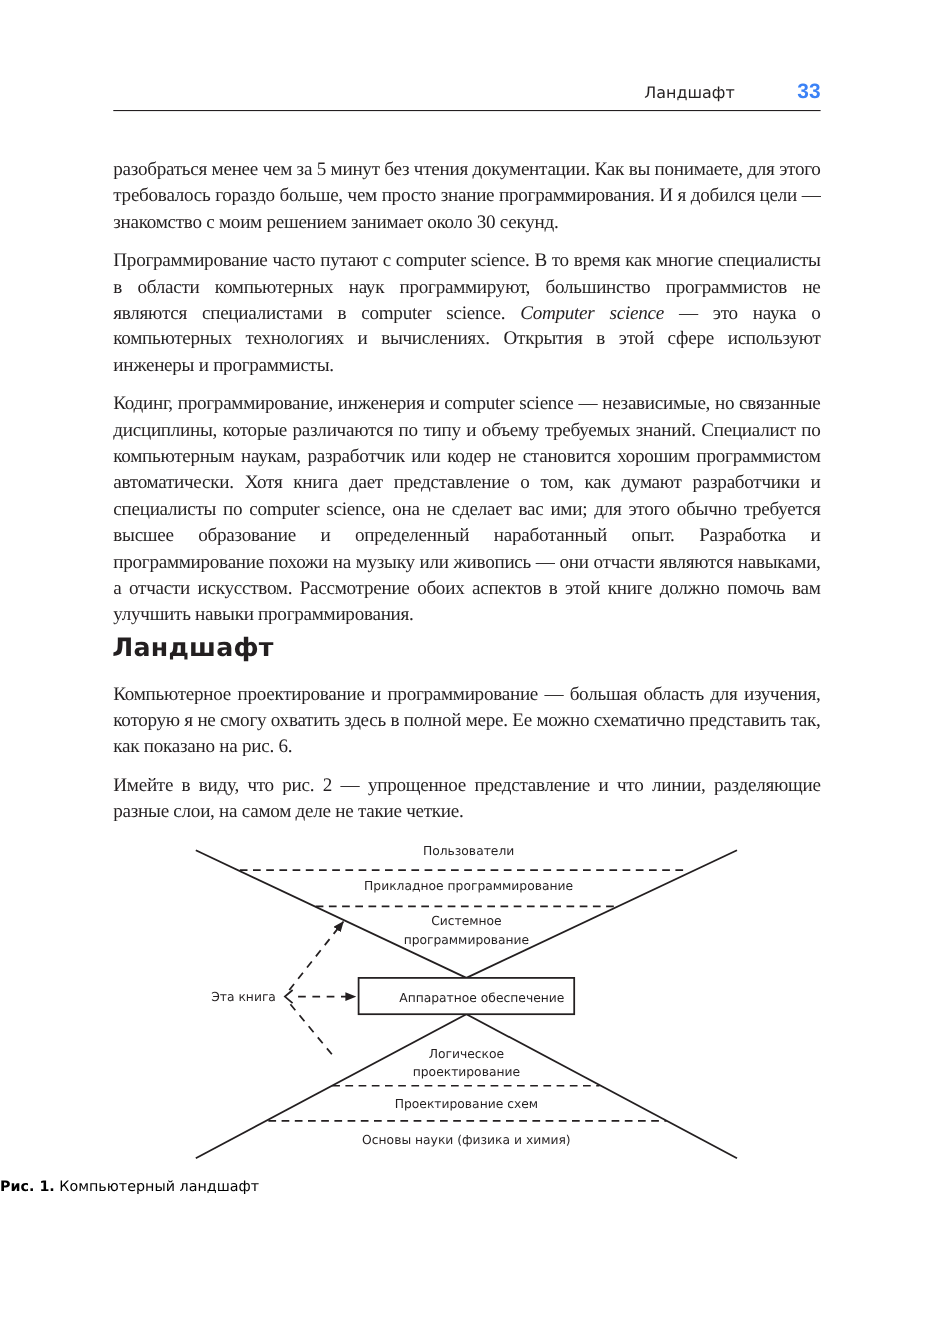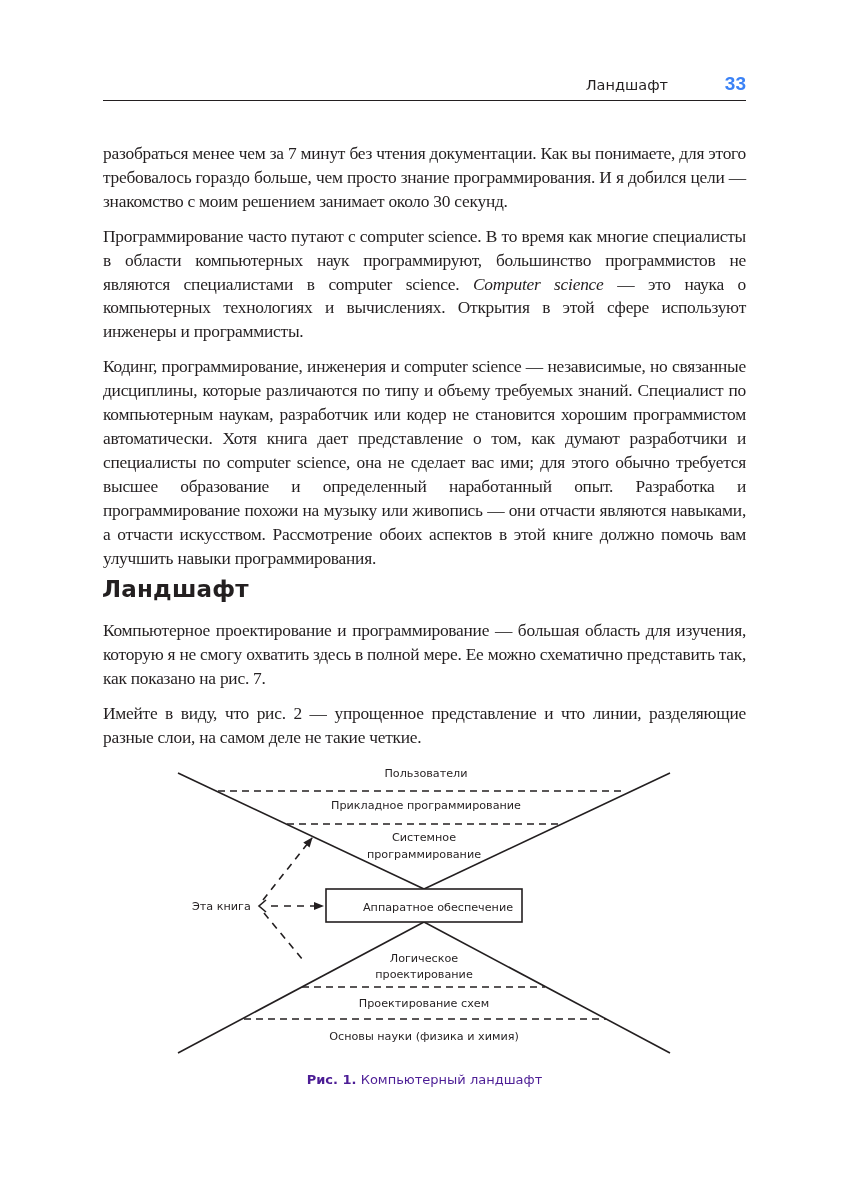--- a/index.html
+++ b/index.html
@@ -7,43 +7,43 @@
   .page { position: absolute; left: 0; top: 0; width: 672px; height: 1200px; }
   .running-header { position: absolute; left: 103px; top: 70px; width: 643px; height: 30px; border-bottom: 1.3px solid #231f20; }
   .rh-title { position: absolute; right: 78px; top: 7px; font-family: "DejaVu Sans", sans-serif; font-size: 14.5px; color: #231f20; }
   .rh-page { position: absolute; right: 0; top: 3px; font-family: "Liberation Sans", sans-serif; font-weight: bold; font-size: 19px; color: #3b82f6; }
   .body-text { position: absolute; left: 103px; width: 643px; font-family: "Liberation Serif", serif; font-size: 17.4px; line-height: 23.9px; text-align: justify; letter-spacing: -0.25px; color: #231f20; }
   .body-text p { margin: 0 0 11px 0; }
   .body-text em { font-style: italic; }
   .heading { position: absolute; left: 102px; top: 576px; font-family: "DejaVu Sans", sans-serif; font-weight: bold; font-size: 23px; letter-spacing: 0.2px; color: #231f20; margin: 0; }
   .figure { position: absolute; left: 0; top: 0; width: 849px; height: 1200px; pointer-events: none; }
   .fig-label { font-family: "DejaVu Sans", sans-serif; font-size: 11.2px; fill: #231f20; }
-  .caption { position: absolute; left: 0; width: 849px; top: 1072px; text-align: center; font-family: "DejaVu Sans", sans-serif; font-size: 13px; color: #4c1d95; }
+  .caption { position: absolute; left: 0; width: 849px; top: 1072px; font-family: "DejaVu Sans", sans-serif; font-size: 13px; color: #000000; }
   .caption b { font-weight: bold; }
 </style>
 </head>
 <body>
 
 <div class="page">
 
   <div class="running-header">
     <span class="rh-title">Ландшафт</span>
     <span class="rh-page">33</span>
   </div>
 
   <div class="body-text" style="top:142px;">
-    <p>разобраться менее чем за 7 минут без чтения документации. Как вы понимаете, для этого требовалось гораздо больше, чем просто знание программирования. И я добился цели — знакомство с моим решением занимает около 30 секунд.</p>
+    <p>разобраться менее чем за 5 минут без чтения документации. Как вы понимаете, для этого требовалось гораздо больше, чем просто знание программирования. И я добился цели — знакомство с моим решением занимает около 30 секунд.</p>
     <p><span>Программирование часто путают с computer science. В то время как многие специалисты в области компьютерных наук программируют, большинство программистов не являются специалистами в computer science. </span><em>Computer science</em><span> — это наука о компьютерных технологиях и вычислениях. Открытия в этой сфере используют инженеры и программисты.</span></p>
     <p>Кодинг, программирование, инженерия и computer science — независимые, но связанные дисциплины, которые различаются по типу и объему требуемых знаний. Специалист по компьютерным наукам, разработчик или кодер не становится хорошим программистом автоматически. Хотя книга дает представление о том, как думают разработчики и специалисты по computer science, она не сделает вас ими; для этого обычно требуется высшее образование и определенный наработанный опыт. Разработка и программирование похожи на музыку или живопись — они отчасти являются навыками, а отчасти искусством. Рассмотрение обоих аспектов в этой книге должно помочь вам улучшить навыки программирования.</p>
   </div>
 
   <h2 class="heading">Ландшафт</h2>
 
   <div class="body-text" style="top:619px;">
-    <p>Компьютерное проектирование и программирование — большая область для изучения, которую я не смогу охватить здесь в полной мере. Ее можно схематично представить так, как показано на рис. 7.</p>
+    <p>Компьютерное проектирование и программирование — большая область для изучения, которую я не смогу охватить здесь в полной мере. Ее можно схематично представить так, как показано на рис. 6.</p>
     <p>Имейте в виду, что рис. 2 — упрощенное представление и что линии, разделяющие разные слои, на самом деле не такие четкие.</p>
   </div>
 
   <svg class="figure" viewBox="0 0 849 1200" width="849" height="1200">
     <defs>
       <marker id="arrowhead" markerWidth="10" markerHeight="8" refX="9" refY="4" orient="auto" markerUnits="userSpaceOnUse">
         <path d="M0,0 L10,4 L0,8 Z" fill="#231f20"></path>
       </marker>
     </defs>
 

